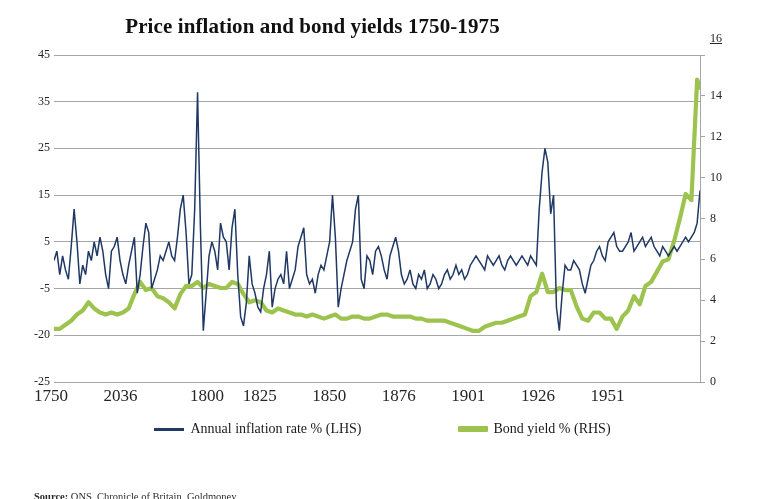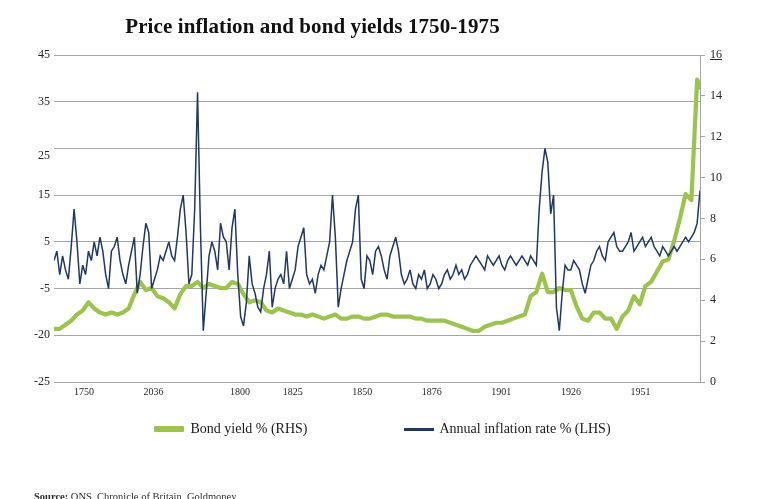--- a/index.html
+++ b/index.html
@@ -38,22 +38,22 @@
     font-size:12px;color:#262626;font-family:"Liberation Serif", serif;
   }
   #left-labels{position:absolute;left:0;top:0;width:50px;height:477px;}
 
   .ytick-right{
     position:absolute;left:710px;width:30px;text-align:left;
     font-size:12px;color:#262626;font-family:"Liberation Serif", serif;
   }
 
   .xtick{
-    position:absolute;top:386px;width:60px;text-align:right;
-    font-size:10px;color:#262626;font-family:"Liberation Serif", serif;
+    position:absolute;top:386px;width:60px;text-align:left;
+    font-size:17px;color:#262626;font-family:"Liberation Serif", serif;
   }
 
   svg.series-svg{position:absolute;left:0;top:0;}
 
   #legend{
     position:absolute;left:0;top:421px;width:765px;
     display:flex;justify-content:center;align-items:center;gap:96px;
   }
   .legend-item{display:flex;align-items:center;gap:6px;}
   .legend-swatch-navy{width:30px;height:3px;background:#1f3864;display:block;}
@@ -71,37 +71,37 @@
 </head>
 <body>
 
 <div id="chart-root">
 
   <div id="chart-title">Price inflation and bond yields 1750-1975</div>
 
   <div id="left-labels">
       <div class="ytick-left" style="top: 47px;">45</div>
       <div class="ytick-left" style="top: 93.7143px;">35</div>
-      <div class="ytick-left" style="top: 140.429px; margin-top: 8px;">25</div>
+      <div class="ytick-left" style="top: 140.429px;">25</div>
       <div class="ytick-left" style="top: 187.143px;">15</div>
       <div class="ytick-left" style="top: 233.857px;">5</div>
       <div class="ytick-left" style="top: 280.571px;">-5</div>
       <div class="ytick-left" style="top: 327.286px;">-20</div>
       <div class="ytick-left" style="top: 374px;">-25</div>
     </div>
 
   <div id="axis-layer">
       <div class="gridline" style="top: 55px; left: 54px; position: absolute;"></div>
       <div class="gridline" style="top: 101px; left: 54px; position: absolute;"></div>
       <div class="gridline" style="top: 148px; left: 54px; position: absolute;"></div>
       <div class="gridline" style="top: 195px; left: 54px; position: absolute;"></div>
       <div class="gridline" style="top: 241px; left: 54px; position: absolute;"></div>
       <div class="gridline" style="top: 288px; left: 54px; position: absolute;"></div>
       <div class="gridline" style="top: 335px; left: 54px; position: absolute;"></div>
-      <div class="ytick-right" style="top: 47px; text-decoration: underline;">16</div>
+      <div class="ytick-right" style="top: 31px; text-decoration: underline;">16</div>
       <div class="right-tick" style="top: 55px;"></div>
       <div class="ytick-right" style="top: 87.875px;">14</div>
       <div class="right-tick" style="top: 95px;"></div>
       <div class="ytick-right" style="top: 128.75px;">12</div>
       <div class="right-tick" style="top: 136px;"></div>
       <div class="ytick-right" style="top: 169.625px;">10</div>
       <div class="right-tick" style="top: 177px;"></div>
       <div class="ytick-right" style="top: 210.5px;">8</div>
       <div class="right-tick" style="top: 218px;"></div>
       <div class="ytick-right" style="top: 251.375px;">6</div>
@@ -128,26 +128,26 @@
 
   <div id="plot-area">
     <svg class="series-svg" id="series-svg" width="646" height="327" viewBox="0 0 646 327">
       <path id="path-bond" fill="none" stroke-width="4.2" stroke-linejoin="round" stroke-linecap="round" d="M0.00 273.86 L5.74 273.86 L11.48 269.77 L17.23 265.69 L22.97 259.56 L28.71 255.47 L34.45 247.29 L40.20 253.43 L45.94 257.51 L51.68 259.56 L57.42 257.51 L63.16 259.56 L68.91 257.51 L74.65 253.43 L80.39 239.12 L86.13 226.86 L91.88 235.03 L97.62 232.99 L103.36 241.16 L109.10 243.21 L114.84 247.29 L120.59 253.43 L126.33 239.12 L132.07 230.94 L137.81 230.94 L143.56 226.86 L149.30 232.99 L155.04 228.90 L160.78 230.94 L166.52 232.99 L172.27 232.99 L178.01 226.86 L183.75 228.90 L189.49 239.12 L195.24 247.29 L200.98 245.25 L206.72 247.29 L212.46 255.47 L218.20 257.51 L223.95 253.43 L229.69 255.47 L235.43 257.51 L241.17 259.56 L246.92 259.56 L252.66 261.60 L258.40 259.56 L264.14 261.60 L269.88 263.64 L275.63 261.60 L281.37 259.56 L287.11 263.64 L292.85 263.64 L298.60 261.60 L304.34 261.60 L310.08 263.64 L315.82 263.64 L321.56 261.60 L327.31 259.56 L333.05 259.56 L338.79 261.60 L344.53 261.60 L350.28 261.60 L356.02 261.60 L361.76 263.64 L367.50 263.64 L373.24 265.69 L378.99 265.69 L384.73 265.69 L390.47 265.69 L396.21 267.73 L401.96 269.77 L407.70 271.82 L413.44 273.86 L419.18 275.91 L424.92 275.91 L430.67 271.82 L436.41 269.77 L442.15 267.73 L447.89 267.73 L453.64 265.69 L459.38 263.64 L465.12 261.60 L470.86 259.56 L476.60 241.16 L482.35 237.07 L488.09 218.68 L493.83 237.07 L499.57 237.07 L505.32 232.99 L511.06 235.03 L516.80 235.03 L522.54 251.38 L528.28 263.64 L534.03 265.69 L539.77 257.51 L545.51 257.51 L551.25 263.64 L557.00 263.64 L562.74 273.86 L568.48 261.60 L574.22 255.47 L579.96 241.16 L585.71 249.34 L591.45 230.94 L597.19 226.86 L602.93 216.64 L608.68 206.42 L614.42 204.38 L620.16 185.98 L625.90 163.50 L631.64 138.98 L637.39 145.11 L643.13 24.52 L646.00 32.70" stroke="#9dc34f"></path>
       <path id="path-infl" fill="none" stroke-width="1.5" stroke-linejoin="miter" stroke-linecap="butt" d="M0.00 205.54 L2.87 196.20 L5.74 219.56 L8.61 200.87 L11.48 214.89 L14.36 224.23 L17.23 191.53 L20.10 154.16 L22.97 186.86 L25.84 228.90 L28.71 210.21 L31.58 219.56 L34.45 196.20 L37.32 205.54 L40.20 186.86 L43.07 200.87 L45.94 182.19 L48.81 196.20 L51.68 219.56 L54.55 233.57 L57.42 196.20 L60.29 191.53 L63.16 182.19 L66.04 205.54 L68.91 219.56 L71.78 228.90 L74.65 210.21 L77.52 196.20 L80.39 182.19 L83.26 238.24 L86.13 219.56 L89.00 191.53 L91.88 168.17 L94.75 177.51 L97.62 233.57 L100.49 224.23 L103.36 214.89 L106.23 200.87 L109.10 205.54 L111.97 196.20 L114.84 186.86 L117.72 200.87 L120.59 205.54 L123.46 182.19 L126.33 154.16 L129.20 140.14 L132.07 177.51 L134.94 228.90 L137.81 219.56 L140.68 154.16 L143.56 37.37 L146.43 172.84 L149.30 275.61 L152.17 238.24 L155.04 200.87 L157.91 186.86 L160.78 196.20 L163.65 214.89 L166.52 168.17 L169.40 182.19 L172.27 186.86 L175.14 214.89 L178.01 172.84 L180.88 154.16 L183.75 219.56 L186.62 261.60 L189.49 270.94 L192.36 247.59 L195.24 200.87 L198.11 228.90 L200.98 238.24 L203.85 252.26 L206.72 256.93 L209.59 233.57 L212.46 219.56 L215.33 196.20 L218.20 252.26 L221.08 233.57 L223.95 224.23 L226.82 219.56 L229.69 228.90 L232.56 196.20 L235.43 233.57 L238.30 224.23 L241.17 214.89 L244.04 191.53 L246.92 182.19 L249.79 172.84 L252.66 219.56 L255.53 228.90 L258.40 224.23 L261.27 238.24 L264.14 219.56 L267.01 210.21 L269.88 214.89 L272.76 200.87 L275.63 186.86 L278.50 140.14 L281.37 182.19 L284.24 252.26 L287.11 233.57 L289.98 219.56 L292.85 205.54 L295.72 196.20 L298.60 186.86 L301.47 154.16 L304.34 140.14 L307.21 224.23 L310.08 233.57 L312.95 200.87 L315.82 205.54 L318.69 219.56 L321.56 196.20 L324.44 191.53 L327.31 200.87 L330.18 214.89 L333.05 224.23 L335.92 200.87 L338.79 191.53 L341.66 182.19 L344.53 196.20 L347.40 219.56 L350.28 228.90 L353.15 224.23 L356.02 214.89 L358.89 228.90 L361.76 233.57 L364.63 219.56 L367.50 224.23 L370.37 214.89 L373.24 233.57 L376.12 228.90 L378.99 219.56 L381.86 224.23 L384.73 233.57 L387.60 228.90 L390.47 219.56 L393.34 214.89 L396.21 224.23 L399.08 219.56 L401.96 210.21 L404.83 219.56 L407.70 214.89 L410.57 224.23 L413.44 219.56 L416.31 210.21 L419.18 205.54 L422.05 200.87 L424.92 205.54 L427.80 210.21 L430.67 214.89 L433.54 200.87 L436.41 205.54 L439.28 210.21 L442.15 205.54 L445.02 200.87 L447.89 210.21 L450.76 214.89 L453.64 205.54 L456.51 200.87 L459.38 205.54 L462.25 210.21 L465.12 205.54 L467.99 200.87 L470.86 205.54 L473.73 210.21 L476.60 200.87 L479.48 205.54 L482.35 210.21 L485.22 154.16 L488.09 116.79 L490.96 93.43 L493.83 107.44 L496.70 158.83 L499.57 140.14 L502.44 252.26 L505.32 275.61 L508.19 238.24 L511.06 210.21 L513.93 214.89 L516.80 214.89 L519.67 205.54 L522.54 210.21 L525.41 214.89 L528.28 228.90 L531.16 238.24 L534.03 224.23 L536.90 210.21 L539.77 205.54 L542.64 196.20 L545.51 191.53 L548.38 200.87 L551.25 205.54 L554.12 186.86 L557.00 182.19 L559.87 177.51 L562.74 191.53 L565.61 196.20 L568.48 196.20 L571.35 191.53 L574.22 186.86 L577.09 177.51 L579.96 196.20 L582.84 191.53 L585.71 186.86 L588.58 182.19 L591.45 191.53 L594.32 186.86 L597.19 182.19 L600.06 191.53 L602.93 196.20 L605.80 200.87 L608.68 191.53 L611.55 196.20 L614.42 200.87 L617.29 196.20 L620.16 191.53 L623.03 196.20 L625.90 191.53 L628.77 186.86 L631.64 182.19 L634.52 186.86 L637.39 182.19 L640.26 177.51 L643.13 168.17 L646.00 135.47" stroke="#1f3864"></path>
     </svg>
   </div>
 
   <div id="legend">
     <div class="legend-item">
+      <span class="legend-swatch-navy"></span>
+      <span class="legend-label">Annual inflation rate % (LHS)</span>
+    </div>
+    <div class="legend-item">
       <span class="legend-swatch-green"></span>
       <span class="legend-label">Bond yield % (RHS)</span>
-    </div>
-    <div class="legend-item">
-      <span class="legend-swatch-navy"></span>
-      <span class="legend-label">Annual inflation rate % (LHS)</span>
     </div>
   </div>
 
   <div id="source-note">
     <b>Source:</b><span> </span><span>ONS, Chronicle of Britain, Goldmoney</span>
   </div>
 
 </div>
 
 </body></html>

